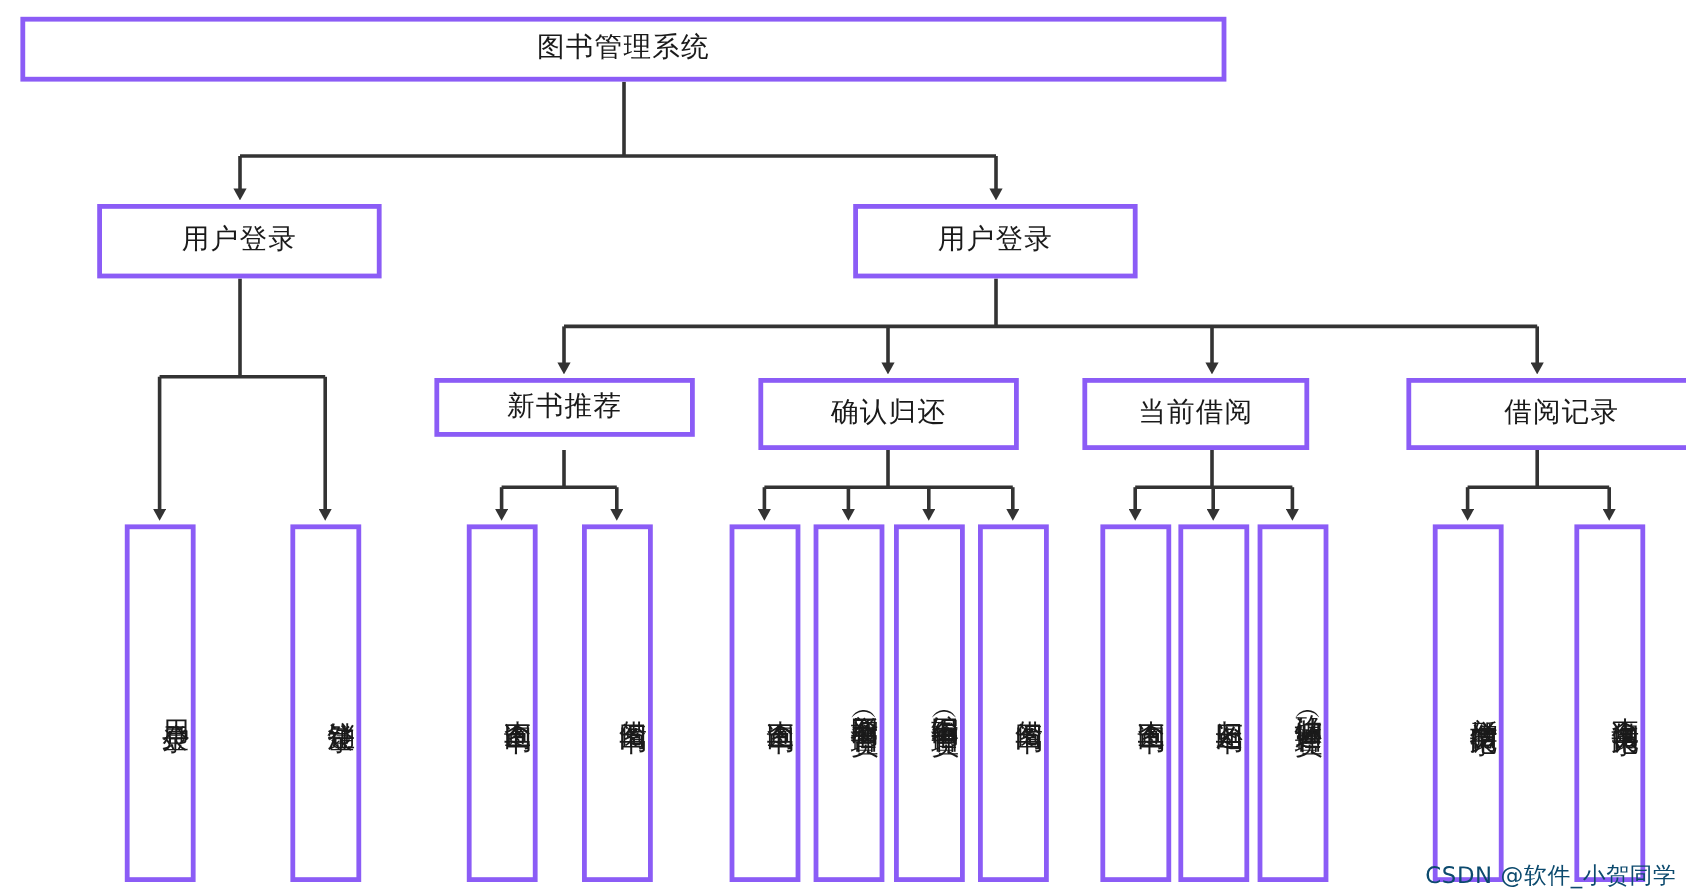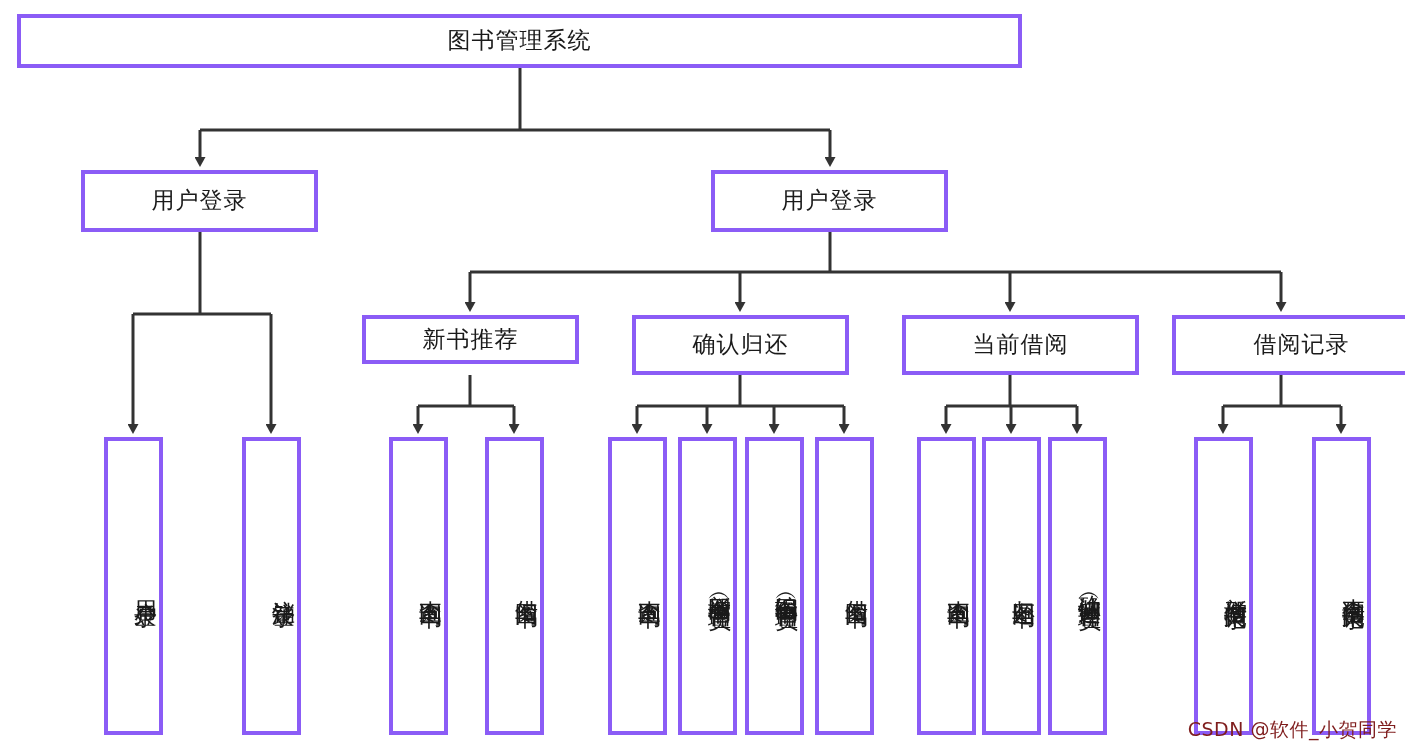--- a/index.html
+++ b/index.html
@@ -54,21 +54,21 @@
     writing-mode: vertical-rl;
     text-orientation: upright;
     display: block;
     text-align: center;
   }
   .watermark {
     position: absolute;
     right: 8px;
     bottom: 4px;
     font-size: 19px;
-    color: #7f1d1d;
+    color: #0c4a6e;
     letter-spacing: 0.5px;
     white-space: nowrap;
   }
 </style>
 </head>
 <body>
 
 <div id="canvas">
 
   <svg id="wires" viewBox="0 0 1405 747" xmlns="http://www.w3.org/2000/svg">
@@ -131,21 +131,21 @@
   <div class="node h" style="left:711px; top:170px; width:237px; height:62px;">
     <span>用户登录</span>
   </div>
 
   <div class="node h" style="left:362px; top:315px; width:217px; height:49px;">
     <span>新书推荐</span>
   </div>
   <div class="node h" style="left:632px; top:315px; width:217px; height:60px;">
     <span>确认归还</span>
   </div>
-  <div class="node h" style="left:902px; top:315px; width:237px; height:60px;">
+  <div class="node h" style="left:902px; top:315px; width:189px; height:60px;">
     <span>当前借阅</span>
   </div>
   <div class="node h" style="left:1172px; top:315px; width:259px; height:60px;">
     <span>借阅记录</span>
   </div>
 
   <div class="node v" style="left:104px; top:437px; width:59px; height:298px;">
     <span class="vtext">用户登录</span>
   </div>
   <div class="node v" style="left:242px; top:437px; width:59px; height:298px;">

